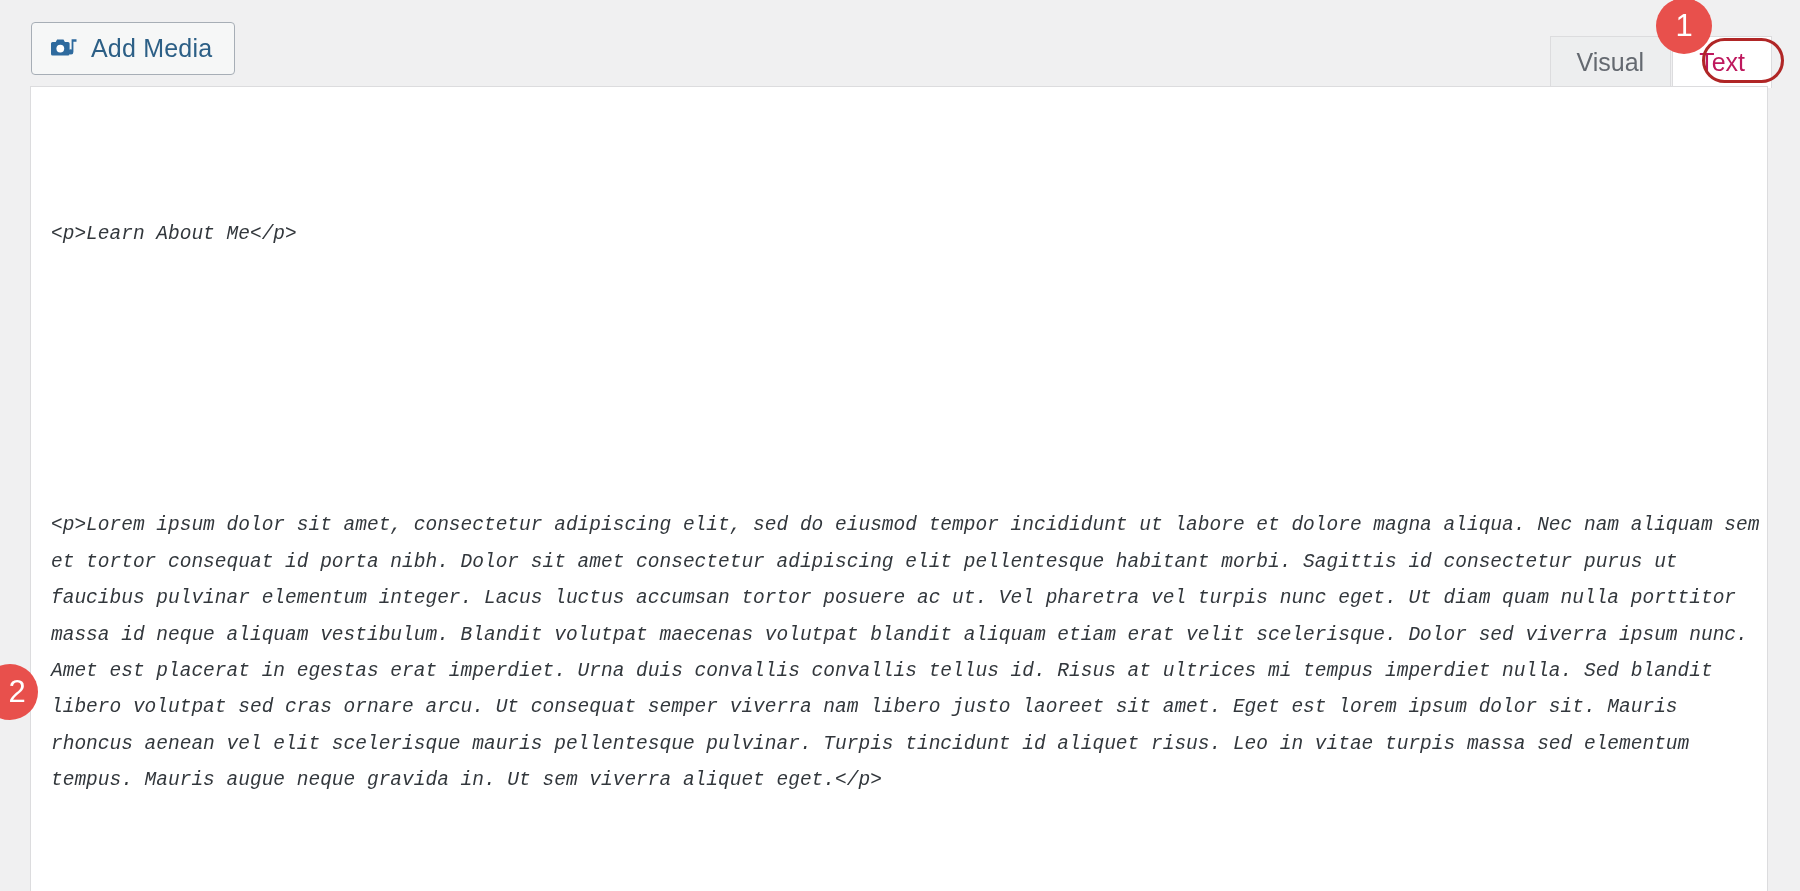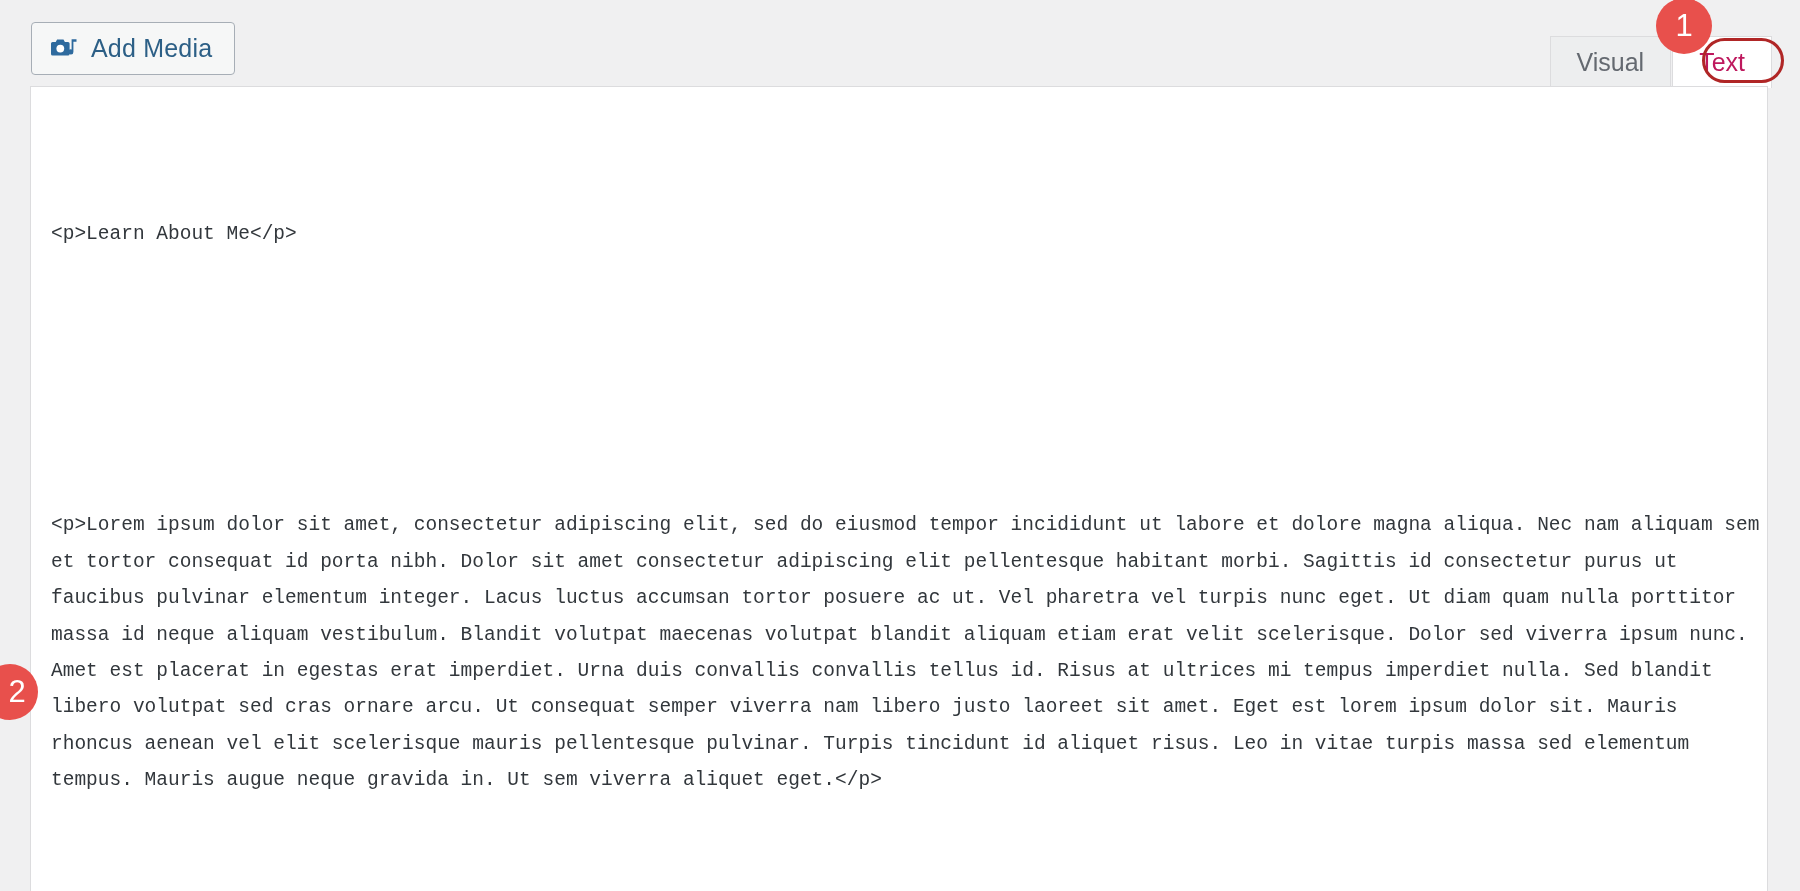--- a/index.html
+++ b/index.html
@@ -102,20 +102,21 @@
     position: absolute;
     left: 30px;
     top: 86px;
     width: 1738px;
     height: 805px;
     box-sizing: border-box;
     background: #ffffff;
     border: 1px solid #dcdcde;
     border-bottom: none;
     overflow: hidden;
+    font-style: italic;
   }
   #content-inner {
     position: absolute;
     left: 20px;
     top: 0;
     right: 6px;
     font-family: "Liberation Mono", "DejaVu Sans Mono", monospace;
     font-size: 19.5px;
     line-height: 36.4px;
     color: #32373c;

